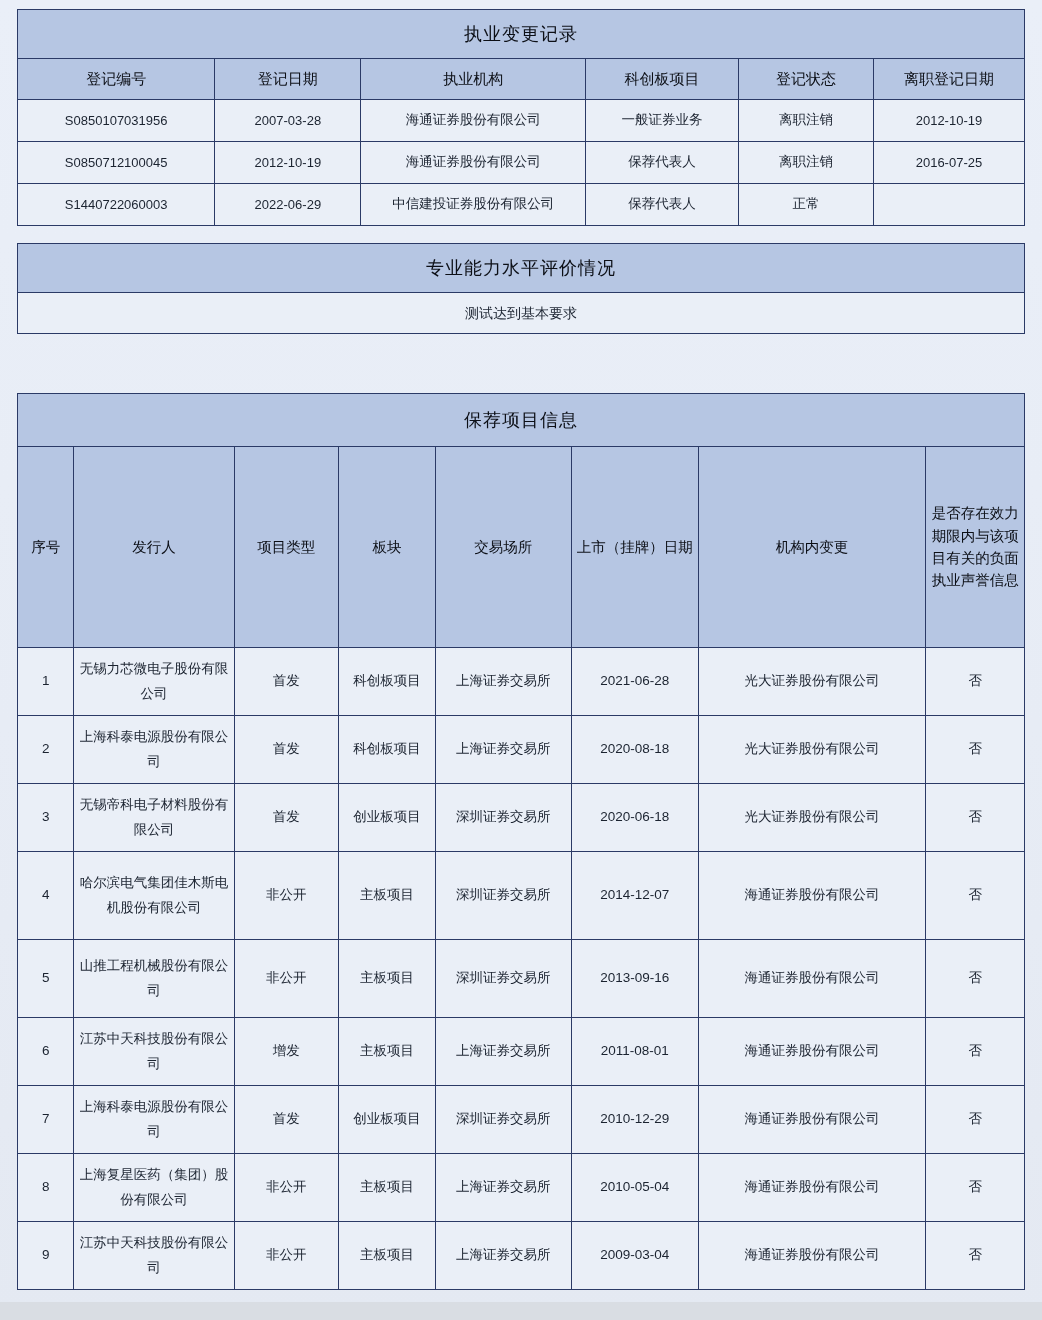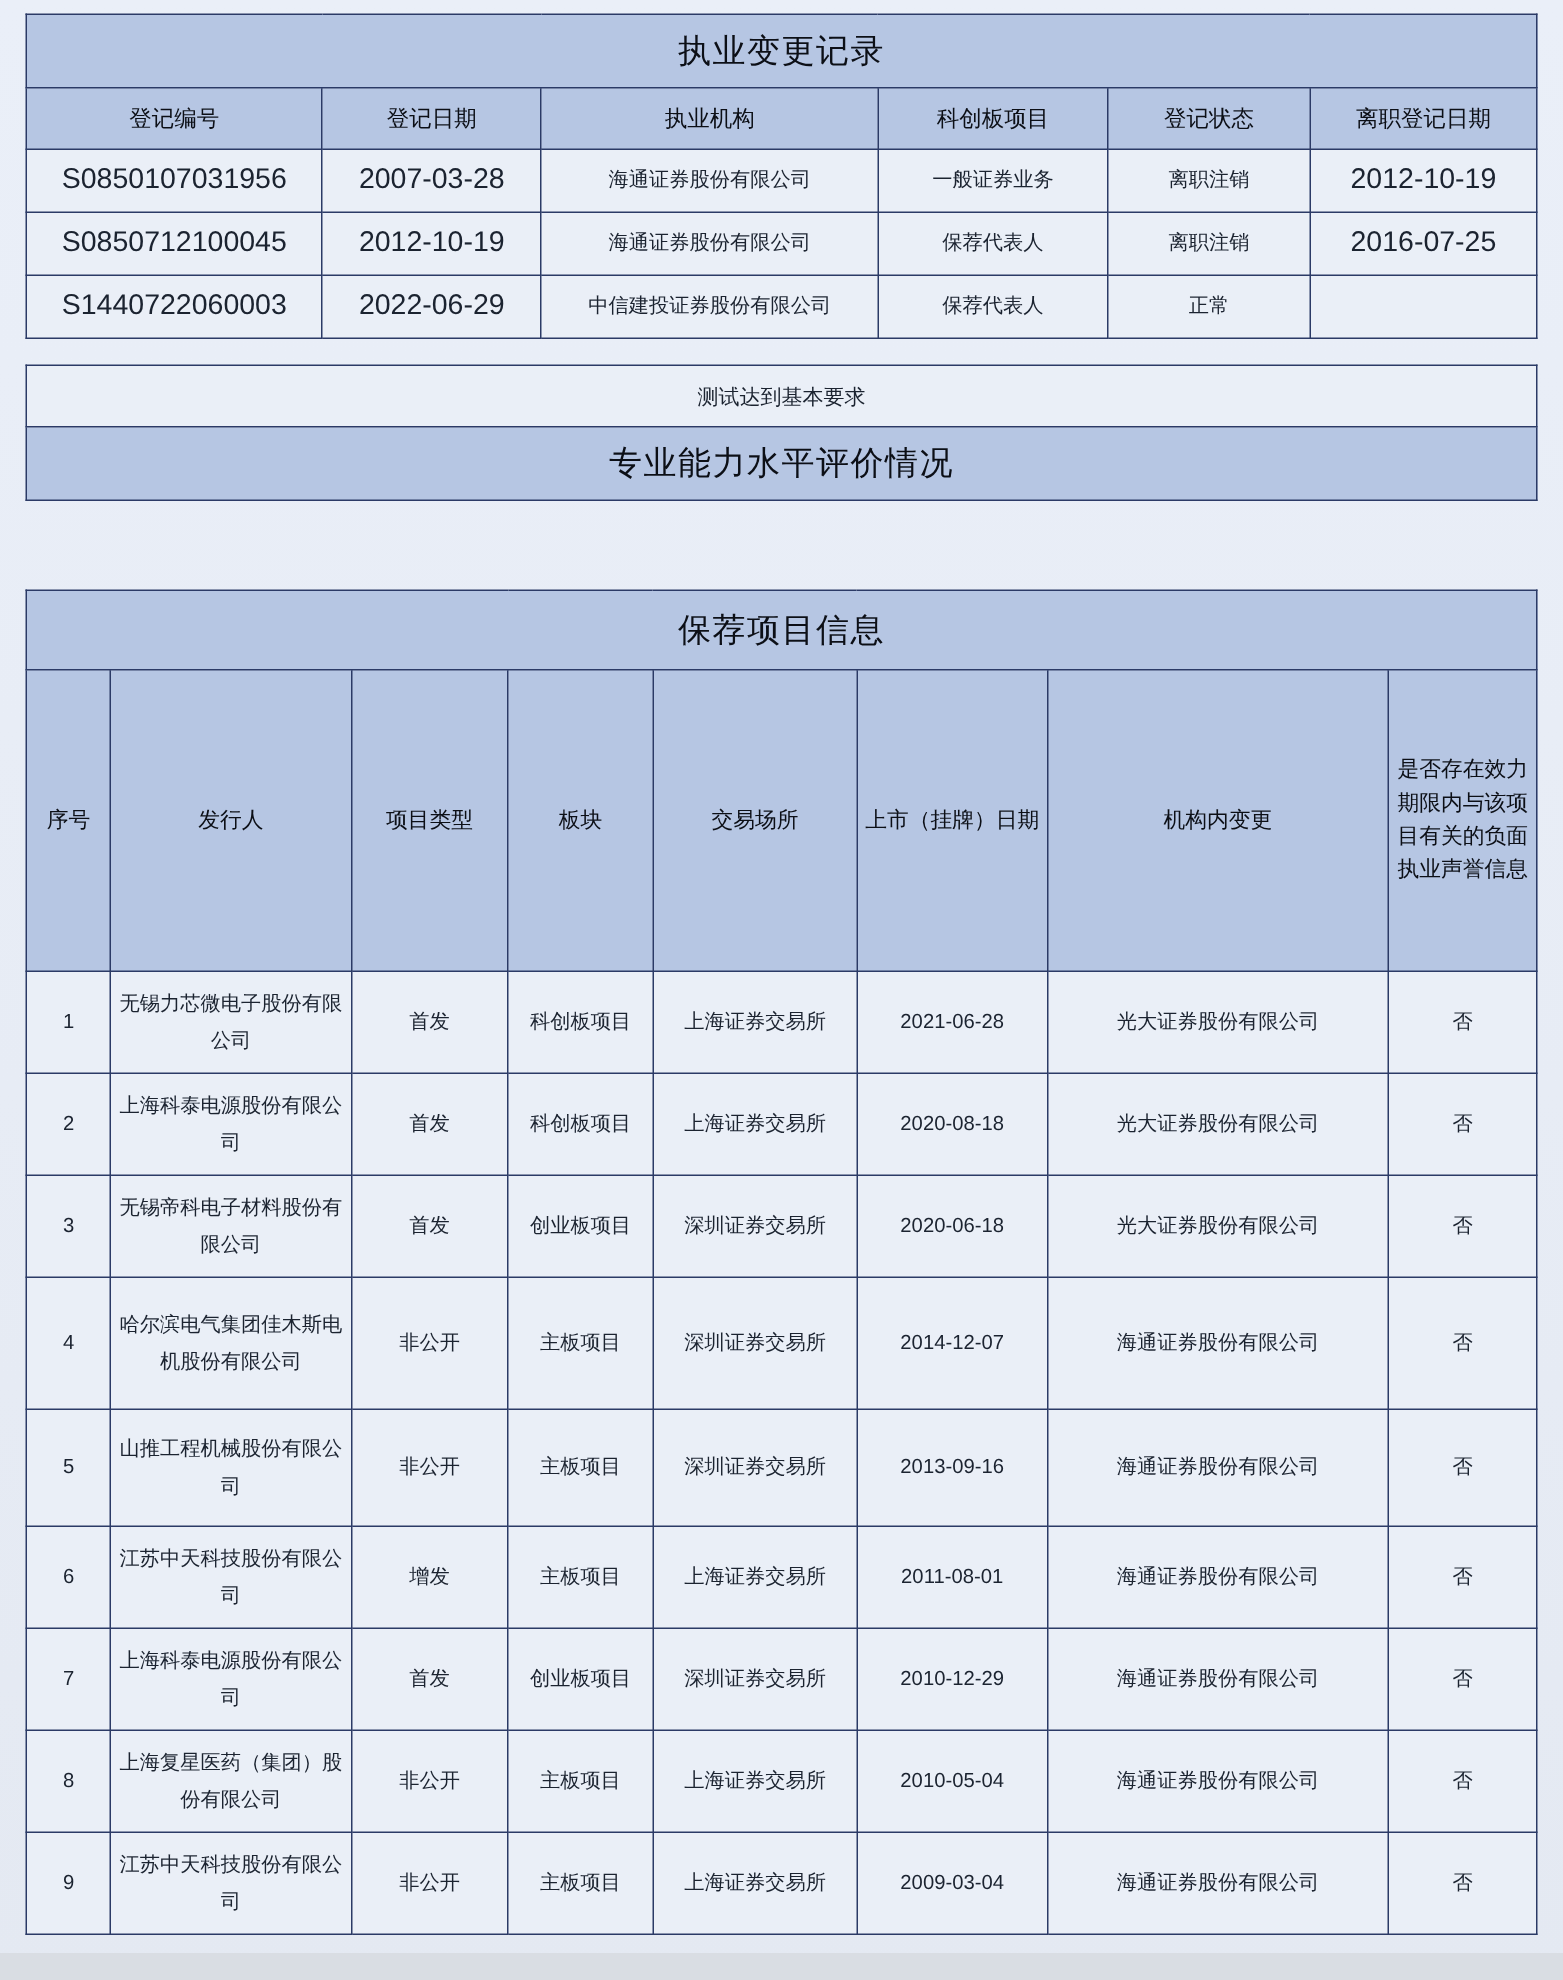--- a/index.html
+++ b/index.html
@@ -48,21 +48,21 @@
   table.doc td, table.doc th {
     border: 1.5px solid #2b3a66;
     text-align: center;
     vertical-align: middle;
     background: #eaeff7;
     font-weight: normal;
     padding: 2px 3px;
   }
   .banner {
     background: #b6c6e3 !important;
-    font-size: 22px;
+    font-size: 18px;
     font-weight: bold;
     letter-spacing: 1px;
     height: 44px;
     color: #0c0f16;
   }
   .colhead {
     background: #b6c6e3 !important;
     font-weight: bold;
     font-size: 15px;
     color: #0c0f16;
@@ -94,21 +94,21 @@
   }
   .sec3 td.cell {
     font-size: 13.5px;
     line-height: 1.8;
     padding: 6px 4px;
   }
   .sec3 .r-tall { height: 88px; }
   .sec3 .r-norm { height: 68px; }
   .sec3 .r-mid  { height: 78px; }
 
-  .nowrapnum { white-space: nowrap; font-size: 19px; }
+  .nowrapnum { white-space: nowrap; font-size: 13px; }
 </style>
 </head>
 <body>
 
 <div class="page-bg"></div>
 
 <div class="page">
 
   <table class="doc sec1">
     <colgroup>
@@ -155,24 +155,24 @@
         <td class="cell">保荐代表人</td>
         <td class="cell">正常</td>
         <td class="cell nowrapnum"></td>
       </tr>
     </tbody>
   </table>
 
   <table class="doc sec2">
     <tbody>
       <tr>
+        <td class="banner">专业能力水平评价情况</td>
+      </tr>
+      <tr>
         <td class="cell">测试达到基本要求</td>
-      </tr>
-      <tr>
-        <td class="banner">专业能力水平评价情况</td>
       </tr>
     </tbody>
   </table>
 
   <table class="doc sec3">
     <colgroup>
       <col style="width:5.6%">
       <col style="width:15.9%">
       <col style="width:10.4%">
       <col style="width:9.6%">

